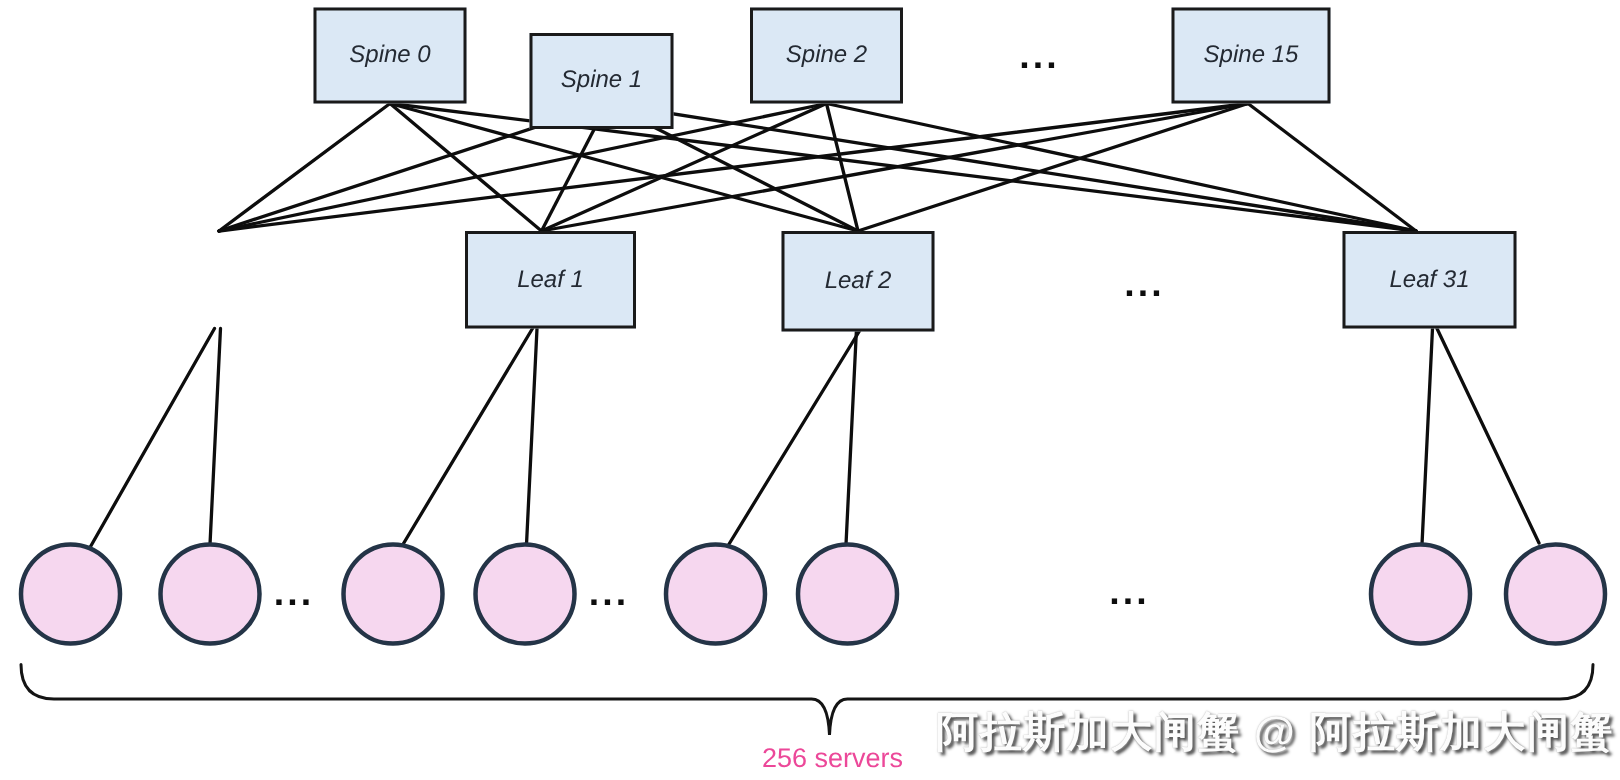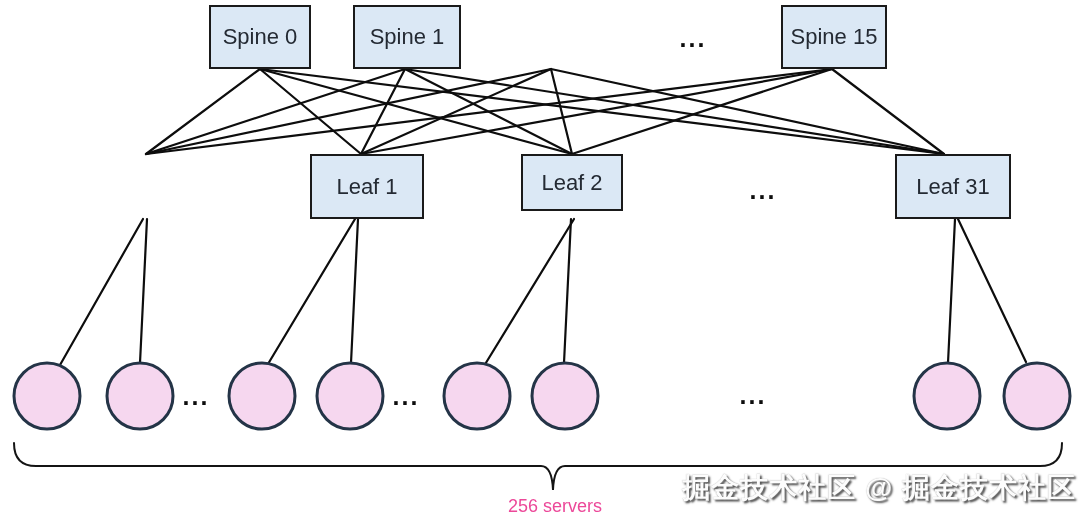--- a/index.html
+++ b/index.html
@@ -8,22 +8,23 @@
     background:var(--background,#fff);
     font-family:"Liberation Sans",sans-serif;
     overflow:hidden;
   }
   .layer{position:absolute;left:0;top:0;}
   .node{
     position:absolute;box-sizing:border-box;
     display:flex;align-items:center;justify-content:center;
     background:var(--node_fill,#dbe8f5);
     border:2.5px solid var(--node_border,#1a1a1a);
-    font-size:22px;color:var(--node_text,#242a33);
+    font-size:16px;color:var(--node_text,#242a33);
     white-space:nowrap;
+    font-style:italic;
   }
   .dots{
     position:absolute;transform:translate(-50%,-50%);
     font-size:25px;font-weight:700;line-height:1;letter-spacing:2px;
     color:var(--edge,#0d0d0d);
   }
   .brace-label{
     position:absolute;transform:translate(-50%,-50%);
     font-size:18px;color:#ec4899;white-space:nowrap;
   }
@@ -83,30 +84,31 @@
       <circle class="server" cx="477" cy="396" r="33"></circle>
       <circle class="server" cx="565" cy="396" r="33"></circle>
       <circle class="server" cx="947" cy="396" r="33"></circle>
       <circle class="server" cx="1037" cy="396" r="33"></circle>
     </g>
 
     <path class="brace" d="M 14 443 Q 14 466 36 466 H 541 Q 552 466 553 490 Q 554 466 565 466 H 1040 Q 1062 466 1062 443"></path>
   </svg>
 
   <div class="node" style="left:209px;top:5px;width:102px;height:64px">Spine 0</div>
-  <div class="node" style="left:353px;top:5px;width:108px;height:64px">Spine 1</div>
+  <div class="node" style="left:353px;top:22px;width:96px;height:64px">Spine 1</div>
+  <div class="node" style="left:500px;top:5px;width:102px;height:64px">Spine 2</div>
   <div class="node" style="left:781px;top:5px;width:106px;height:64px">Spine 15</div>
   <div class="dots" style="left:693px;top:38px">...</div>
 
   <div class="node" style="left:310px;top:154px;width:114px;height:65px">Leaf 1</div>
-  <div class="node" style="left:521px;top:154px;width:102px;height:57px">Leaf 2</div>
+  <div class="node" style="left:521px;top:154px;width:102px;height:67px">Leaf 2</div>
   <div class="node" style="left:895px;top:154px;width:116px;height:65px">Leaf 31</div>
   <div class="dots" style="left:763px;top:190px">...</div>
 
   <div class="dots" style="left:196px;top:396px">...</div>
   <div class="dots" style="left:406px;top:396px">...</div>
   <div class="dots" style="left:753px;top:395px">...</div>
 
   <div class="brace-label" style="left:555px;top:506px">256 servers</div>
 
-  <div class="watermark">掘金技术社区 @ 掘金技术社区</div>
+  <div class="watermark">阿拉斯加大闸蟹 @ 阿拉斯加大闸蟹</div>
 
 </div>
 
 </body></html>

